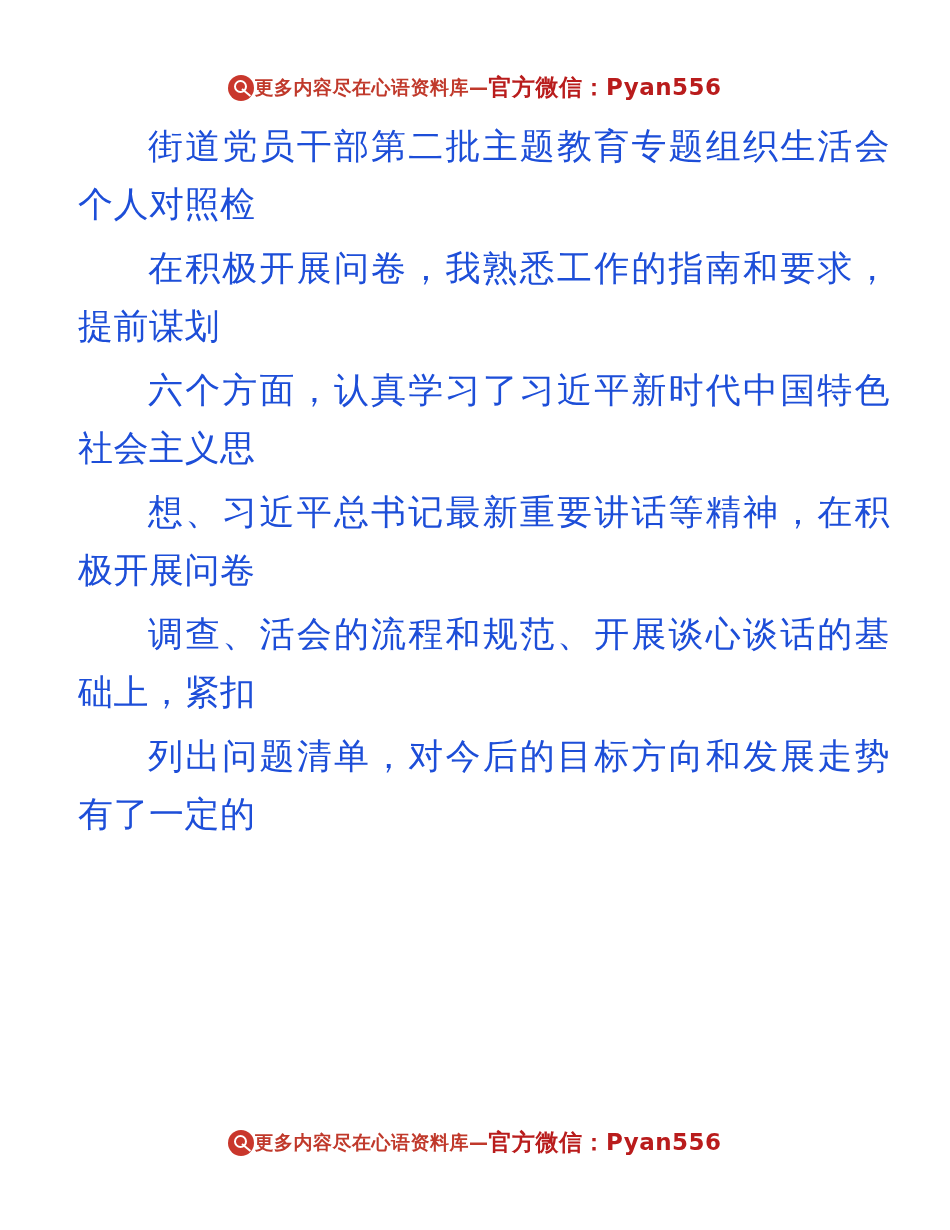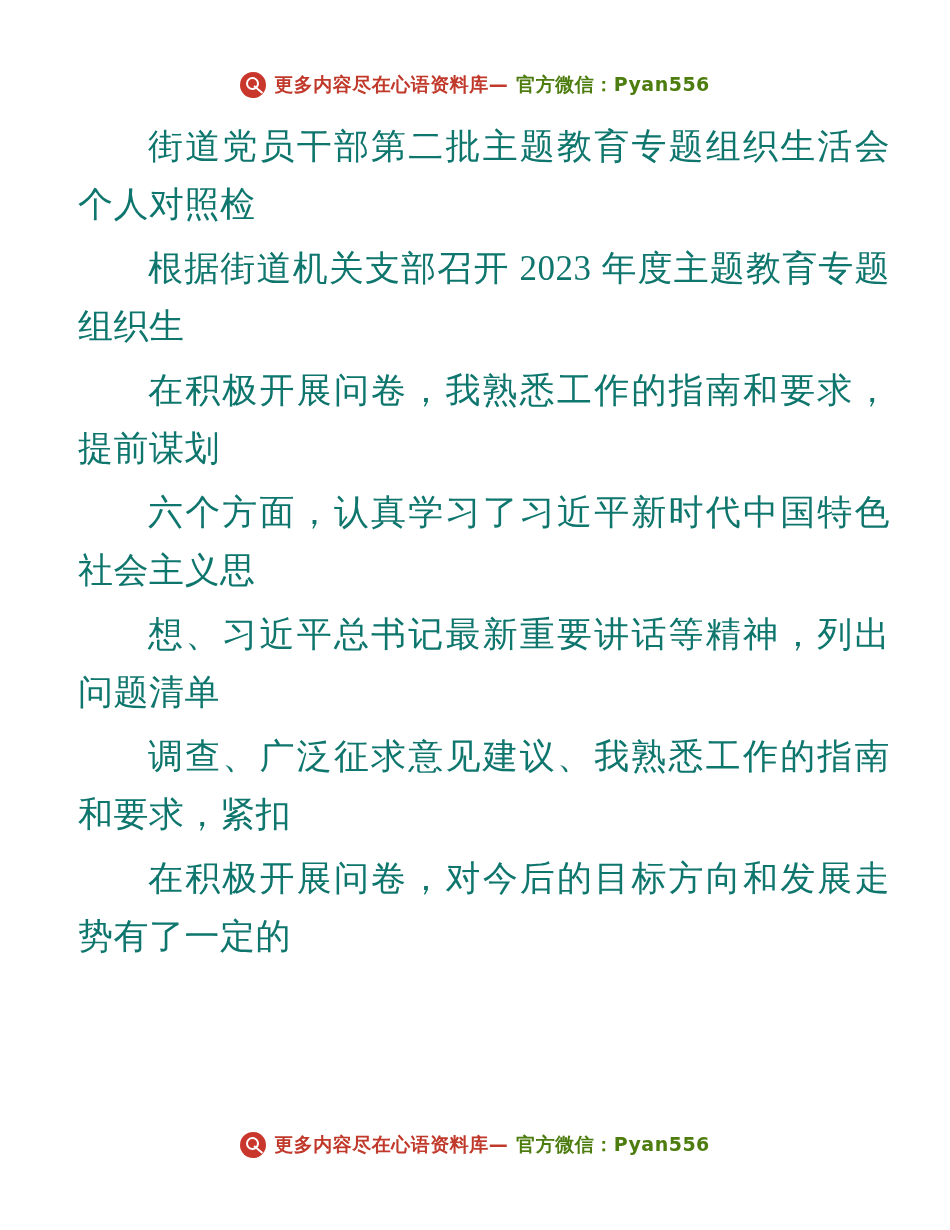--- a/index.html
+++ b/index.html
@@ -19,21 +19,20 @@
     height: 1230px;
     box-sizing: border-box;
     padding: 0 78px;
   }
 
   
   .watermark {
     display: flex;
     align-items: center;
     justify-content: center;
-    gap: 8px;
     width: 100%;
     white-space: nowrap;
   }
   .watermark-top {
     position: absolute;
     top: 72px;
     left: 0;
   }
   .watermark-bottom {
     position: absolute;
@@ -73,37 +72,37 @@
   }
   .wm-text {
     font-family: "DejaVu Sans", "Liberation Sans", sans-serif;
     font-size: 19px;
     font-weight: bold;
     color: #c0392b;
     letter-spacing: 0.5px;
   }
   .wm-text-2 {
     font-family: "DejaVu Sans", "Liberation Sans", sans-serif;
-    font-size: 19px;
+    font-size: 23px;
     font-weight: bold;
-    color: #4d7c0f;
+    color: #b91c1c;
     letter-spacing: 0.5px;
   }
 
   
   .doc-body {
     position: absolute;
     top: 118px;
     left: 78px;
     right: 60px;
   }
   .para {
     font-size: 35px;
     line-height: 58px;
-    color: #0f766e;
+    color: #1d4ed8;
     text-indent: 2em;
     margin: 0 0 6px 0;
     letter-spacing: 0.5px;
     text-align: justify;
     text-justify: inter-ideograph;
     font-family: "Liberation Serif", "DejaVu Serif", serif;
   }
 </style>
 </head>
 <body>
@@ -111,26 +110,25 @@
 <div class="page">
 
   <div class="watermark watermark-top">
     <span class="wm-logo"></span>
     <span class="wm-text">更多内容尽在心语资料库—</span>
     <span class="wm-text-2">官方微信：Pyan556</span>
   </div>
 
   <div class="doc-body">
     <p class="para">街道党员干部第二批主题教育专题组织生活会个人对照检</p>
-    <p class="para">根据街道机关支部召开 2023 年度主题教育专题组织生</p>
     <p class="para">在积极开展问卷，我熟悉工作的指南和要求，提前谋划</p>
     <p class="para">六个方面，认真学习了习近平新时代中国特色社会主义思</p>
-    <p class="para">想、习近平总书记最新重要讲话等精神，列出问题清单</p>
-    <p class="para">调查、广泛征求意见建议、我熟悉工作的指南和要求，紧扣</p>
-    <p class="para">在积极开展问卷，对今后的目标方向和发展走势有了一定的</p>
+    <p class="para">想、习近平总书记最新重要讲话等精神，在积极开展问卷</p>
+    <p class="para">调查、活会的流程和规范、开展谈心谈话的基础上，紧扣</p>
+    <p class="para">列出问题清单，对今后的目标方向和发展走势有了一定的</p>
   </div>
 
   <div class="watermark watermark-bottom">
     <span class="wm-logo"></span>
     <span class="wm-text">更多内容尽在心语资料库—</span>
     <span class="wm-text-2">官方微信：Pyan556</span>
   </div>
 
 </div>
 

